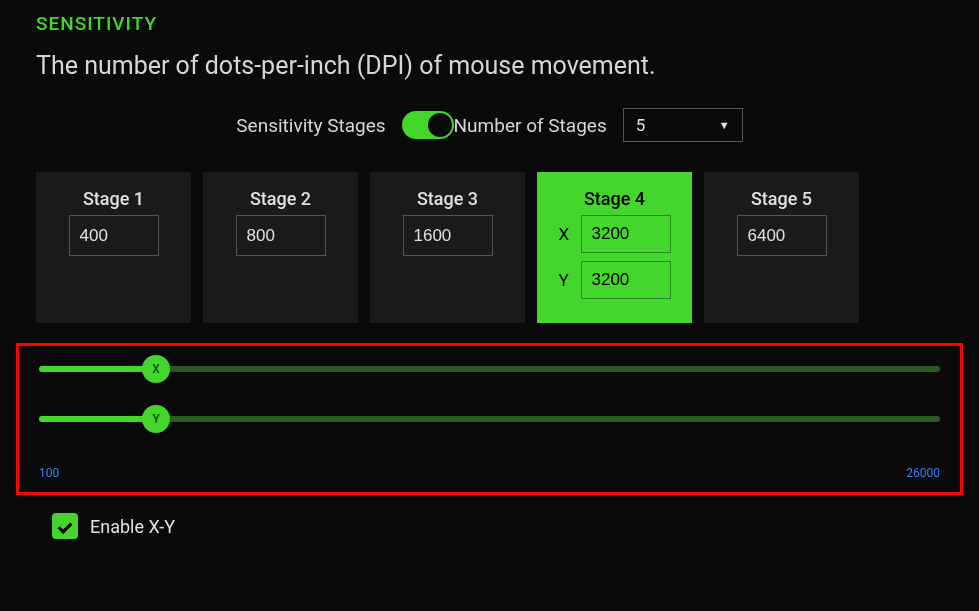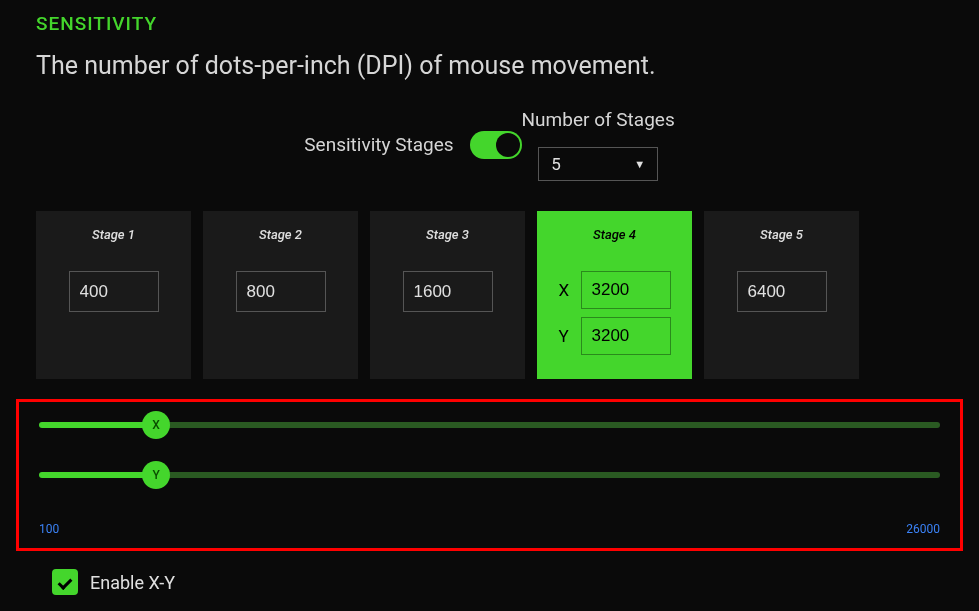--- a/index.html
+++ b/index.html
@@ -39,21 +39,20 @@
     }
     .row-left {
       display: flex;
       align-items: center;
       gap: 16px;
     }
     .row-right {
       display: flex;
       align-items: center;
       gap: 16px;
-      flex-direction: column;
     }
     .label {
       color: #d6d6d6;
       font-size: 19px;
     }
     .toggle {
       width: 52px;
       height: 28px;
       background: #44d62c;
       border-radius: 14px;
@@ -99,24 +98,23 @@
       width: 155px;
       display: flex;
       flex-direction: column;
       align-items: center;
     }
     .stage-card.active {
       background: #44d62c;
     }
     .stage-title {
       color: #e0e0e0;
-      font-size: 13px;
+      font-size: 18px;
       font-weight: 500;
-      margin-bottom: 29px;
-      font-style: italic;
+      margin-bottom: 6px;
     }
     .stage-card.active .stage-title {
       color: #000;
     }
     .stage-input {
       width: 90px;
       height: 41px;
       border: 1px solid #555;
       background: transparent;
       color: #e0e0e0;

